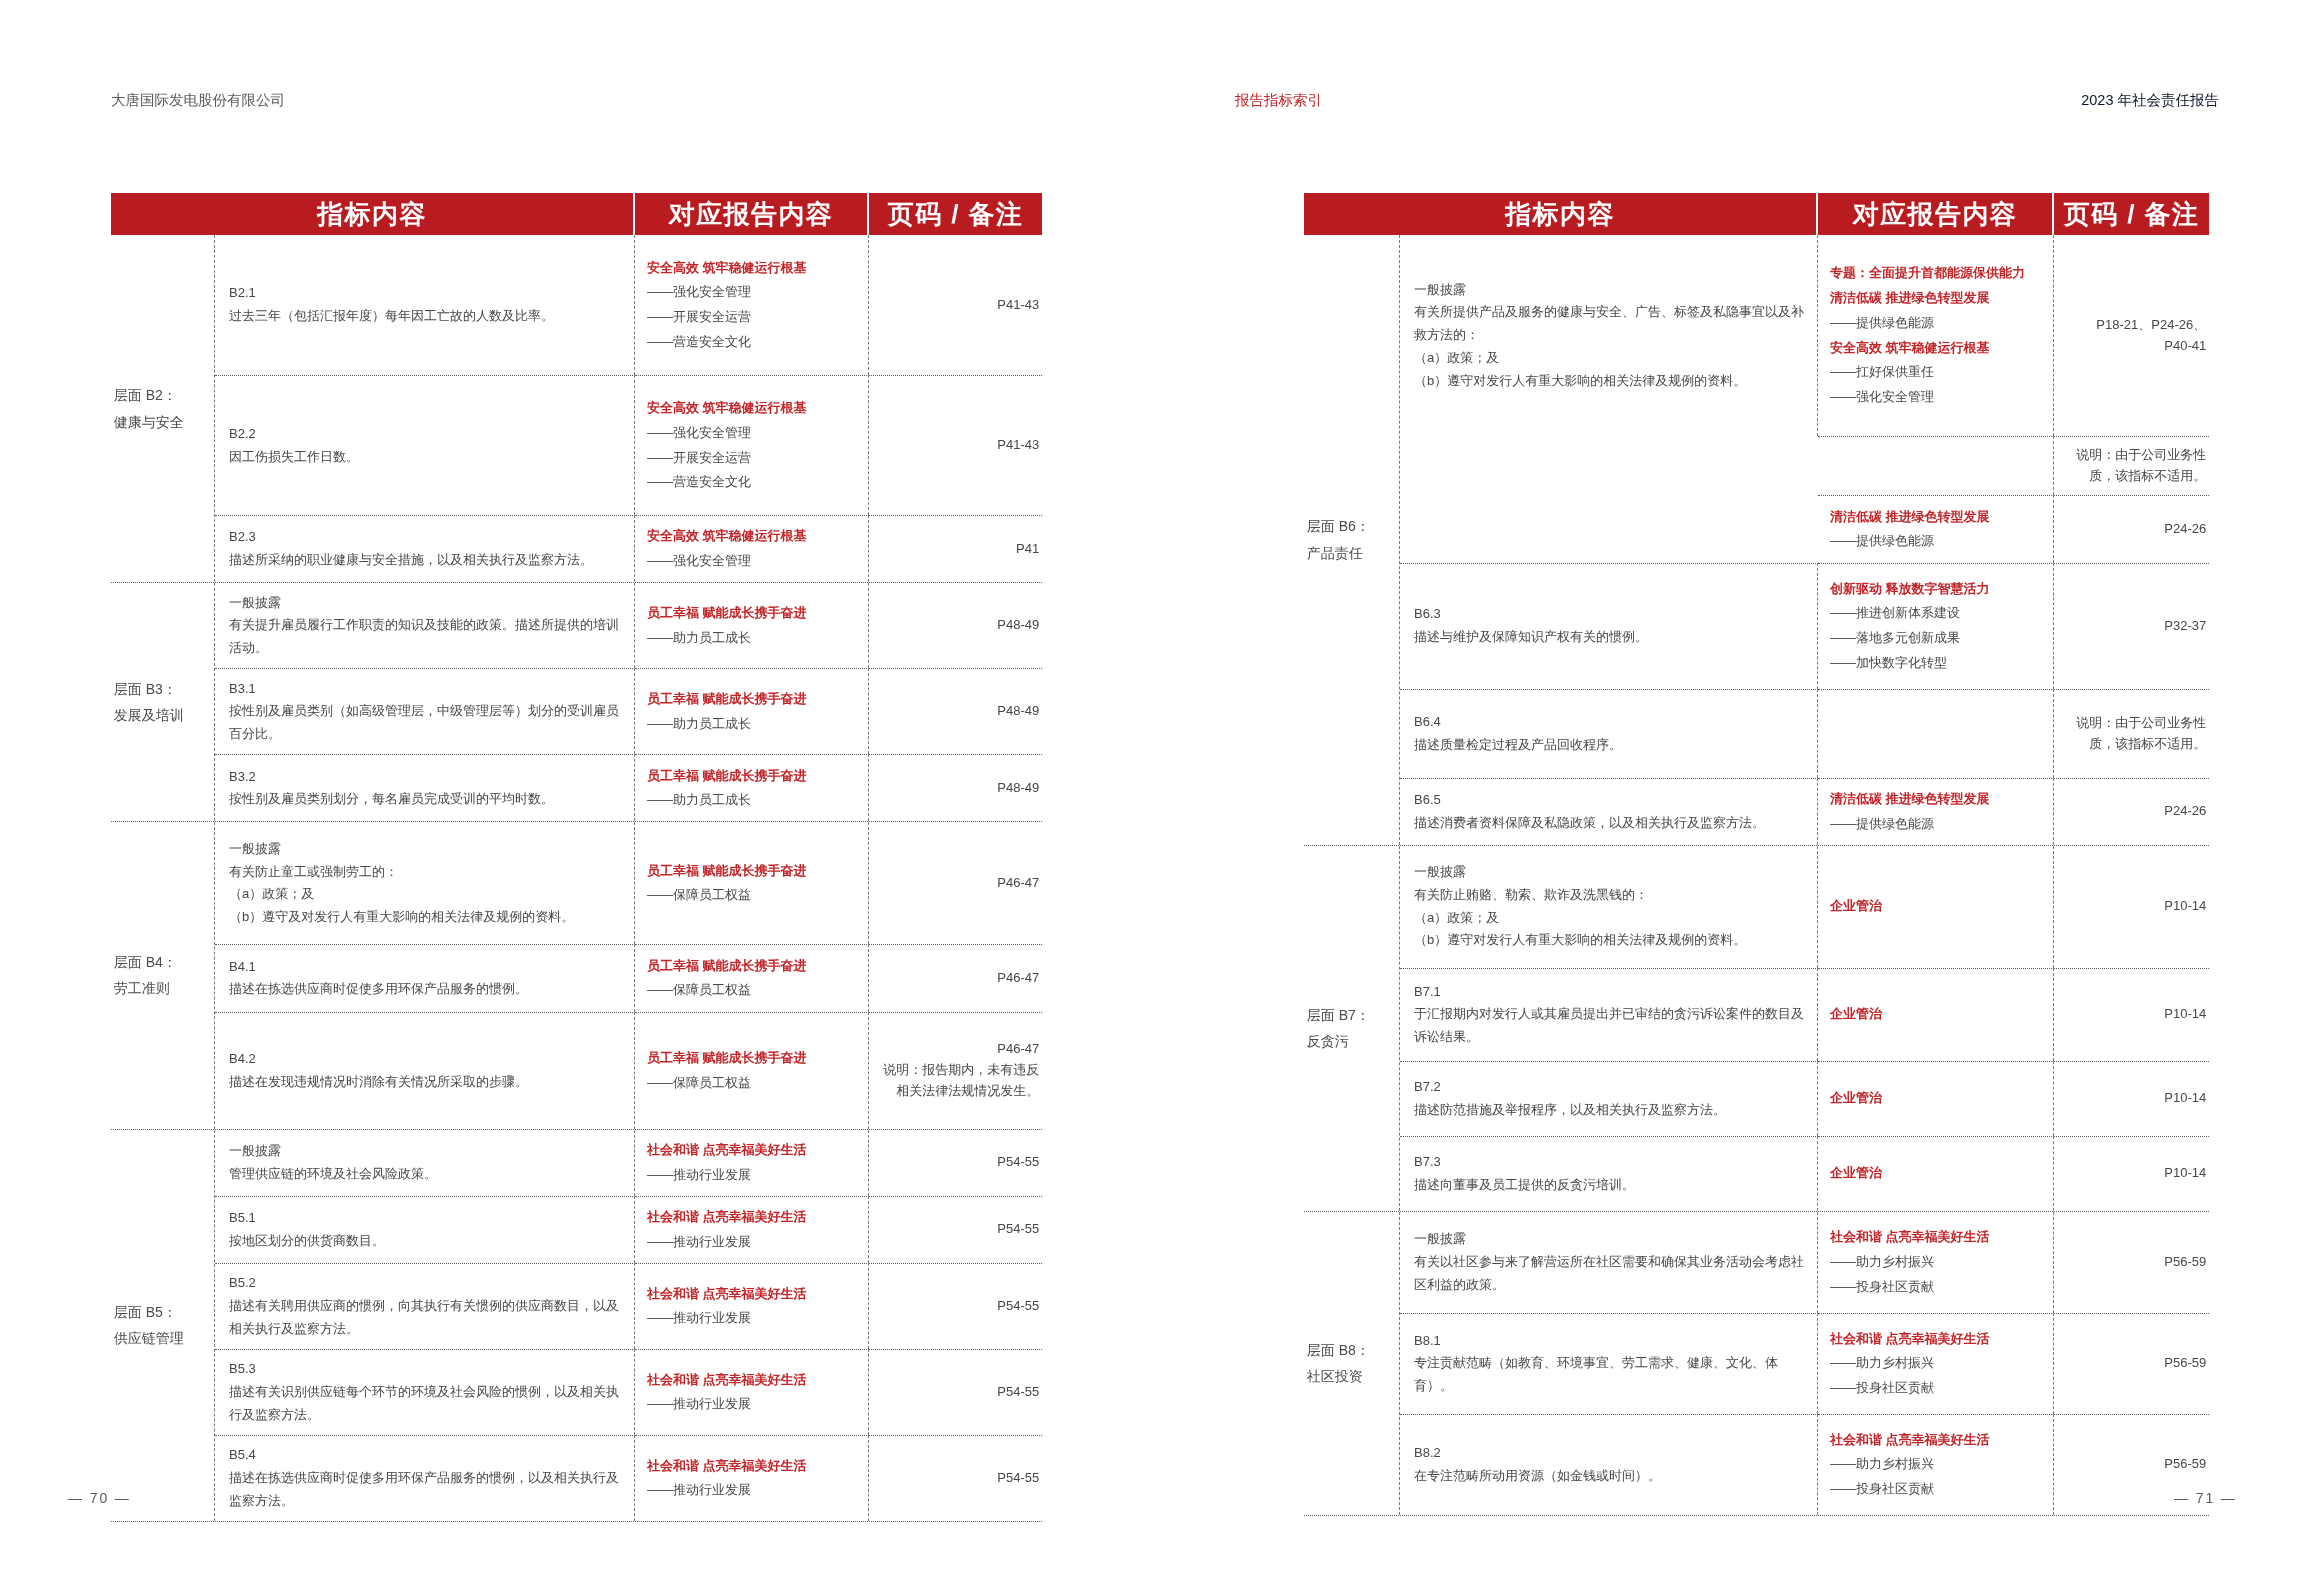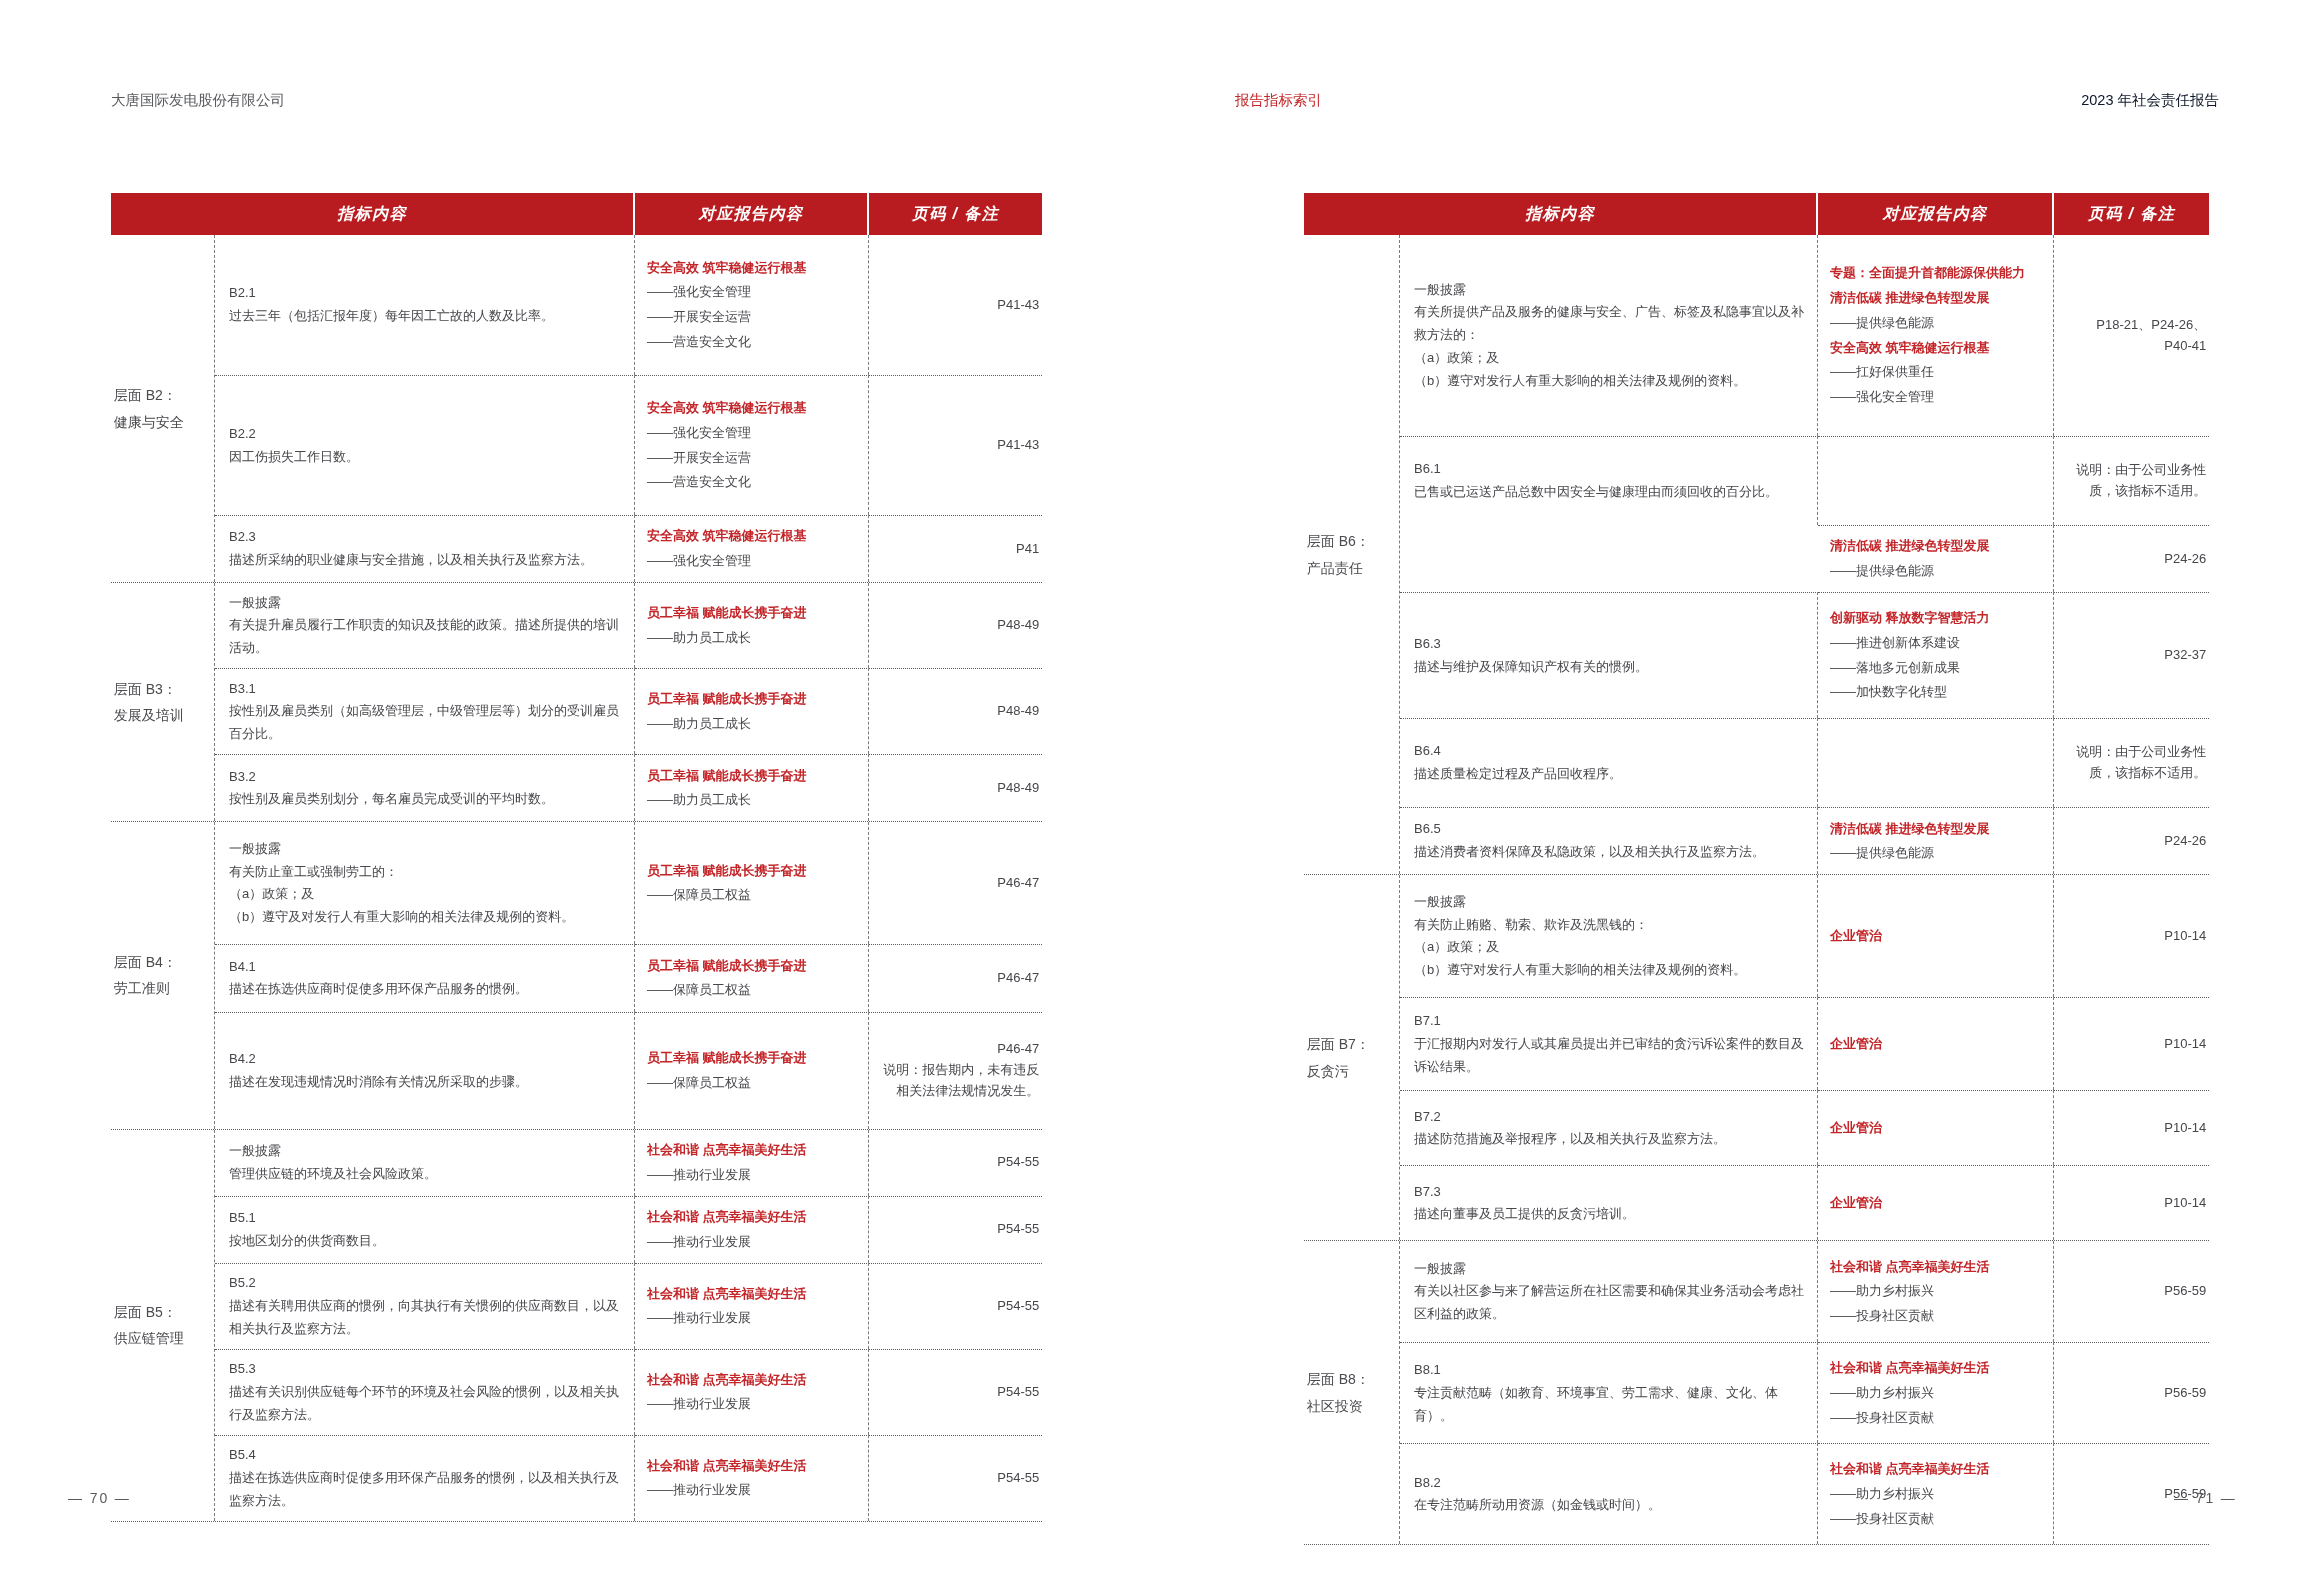--- a/index.html
+++ b/index.html
@@ -12,22 +12,22 @@
   .mast{position:absolute;top:92px;font-size:14.5px;line-height:1.2;white-space:nowrap;}
   #mast-company{left:111px;color:#595a5e;}
   #mast-nav{left:1235px;color:var(--text-red,#c32529);}
   #mast-title{right:100px;color:#0f172a;text-align:center;}
   
   .tbl{position:absolute;top:193px;--c1:104px;--c2:420px;--c3:234px;}
   #tblL{left:111px;width:931px;}
   #tblR{left:1304px;width:905px;--c1:96px;--c2:418px;--c3:236px;}
   .thead{display:grid;grid-template-columns:calc(var(--c1) + var(--c2)) var(--c3) 1fr;height:42px;}
   .th{
-    background:var(--header-red,#b91c20);color:#fff;font-size:16px;font-weight:bold;
-    letter-spacing:1.4px;display:flex;align-items:center;justify-content:center;font-style:italic;
+    background:var(--header-red,#b91c20);color:#fff;font-size:26px;font-weight:bold;
+    letter-spacing:1.4px;display:flex;align-items:center;justify-content:center;
   }
   .th:nth-child(1),.th:nth-child(2){border-right:2.8px solid #ffffff;}
   .group{display:grid;grid-template-columns:var(--c1) var(--c2) var(--c3) 1fr;grid-auto-rows:auto;}
   .group + .group{border-top:1.4px dotted #5c5c60;}
   .tbl .group:last-of-type{border-bottom:1.4px dotted #5c5c60;}
   .gl,.ind,.rep,.pg{display:flex;flex-direction:column;justify-content:center;box-sizing:border-box;}
   .gl{
     grid-column:1;border-right:1.4px dashed #7a7a7e;padding:8.4px 4.7px 8.4px 2.8px;
     font-size:14px;line-height:1.9;white-space:pre-line;color:#4a4a4f;
   }
@@ -213,22 +213,20 @@
       <div class="rl red">专题：全面提升首都能源保供能力</div>
       <div class="rl red">清洁低碳 推进绿色转型发展</div>
       <div class="rl">——提供绿色能源</div>
       <div class="rl red">安全高效 筑牢稳健运行根基</div>
       <div class="rl">——扛好保供重任</div>
       <div class="rl">——强化安全管理</div>
     </div>
     <div class="pg">P18-21、P24-26、
 P40-41</div>
 
-    <div class="ind bt" style="min-height:89px">B6.1
-已售或已运送产品总数中因安全与健康理由而须回收的百分比。</div>
     <div class="rep bt"></div>
     <div class="pg bt">说明：由于公司业务性质，该指标不适用。</div>
 
     <div class="rep bt">
       <div class="rl red">清洁低碳 推进绿色转型发展</div>
       <div class="rl">——提供绿色能源</div>
     </div>
     <div class="pg bt">P24-26</div>
 
     <div class="ind bt" style="min-height:126px">B6.3

